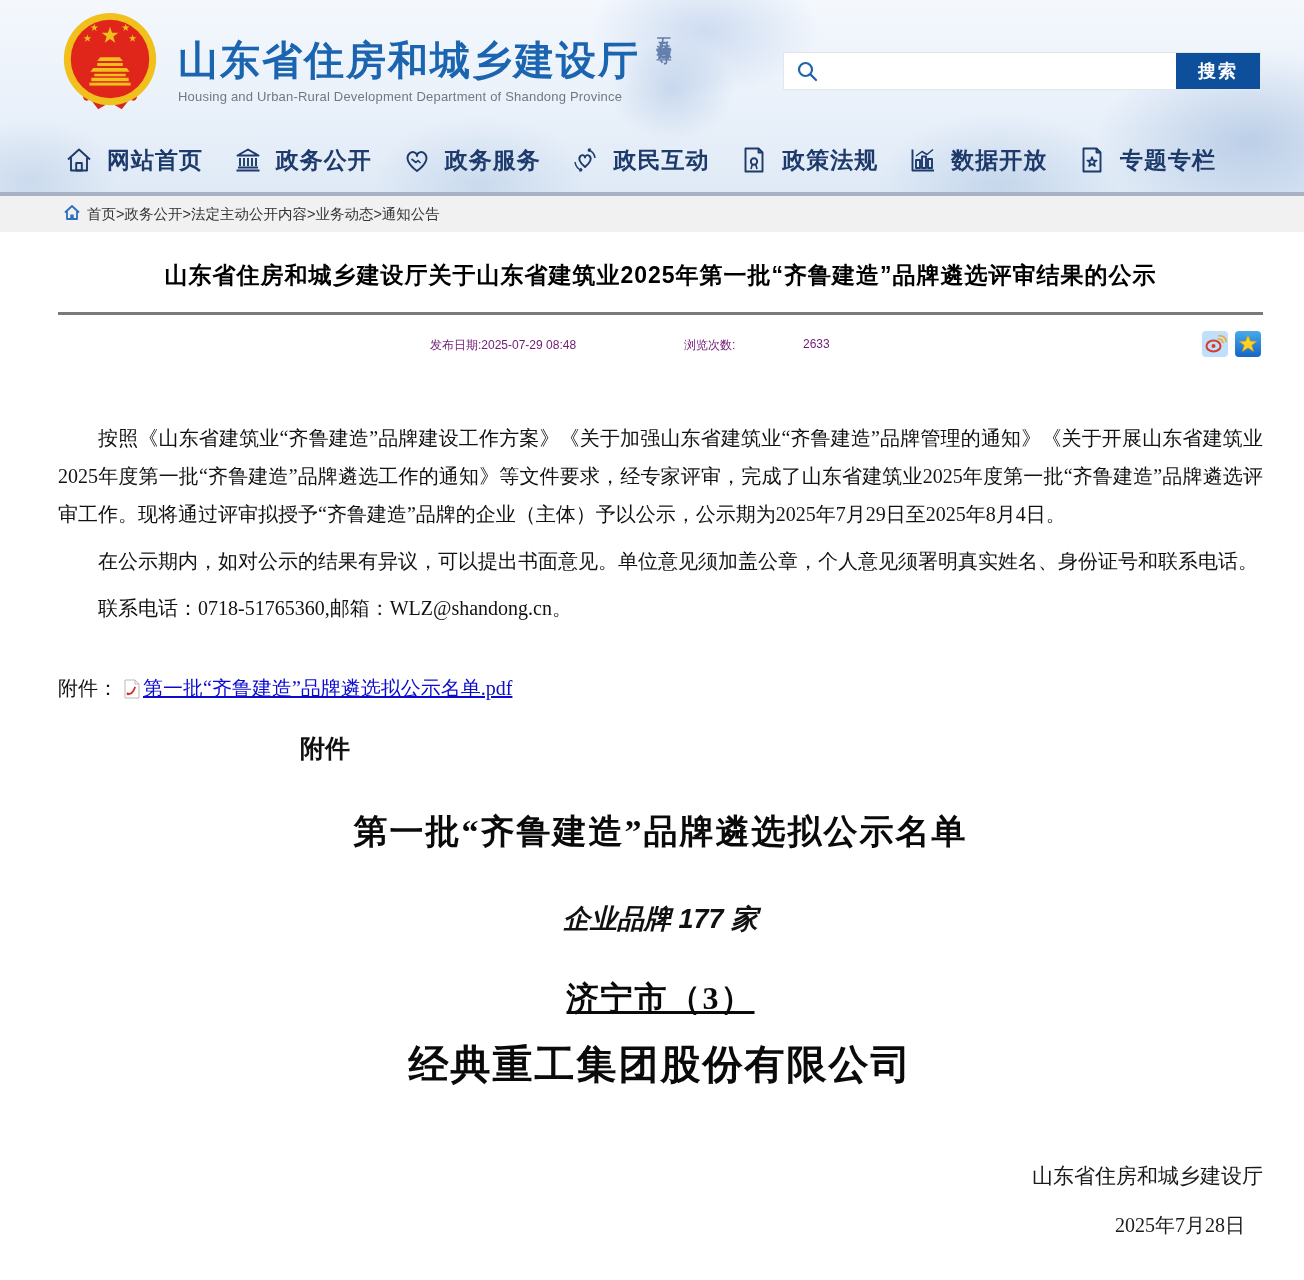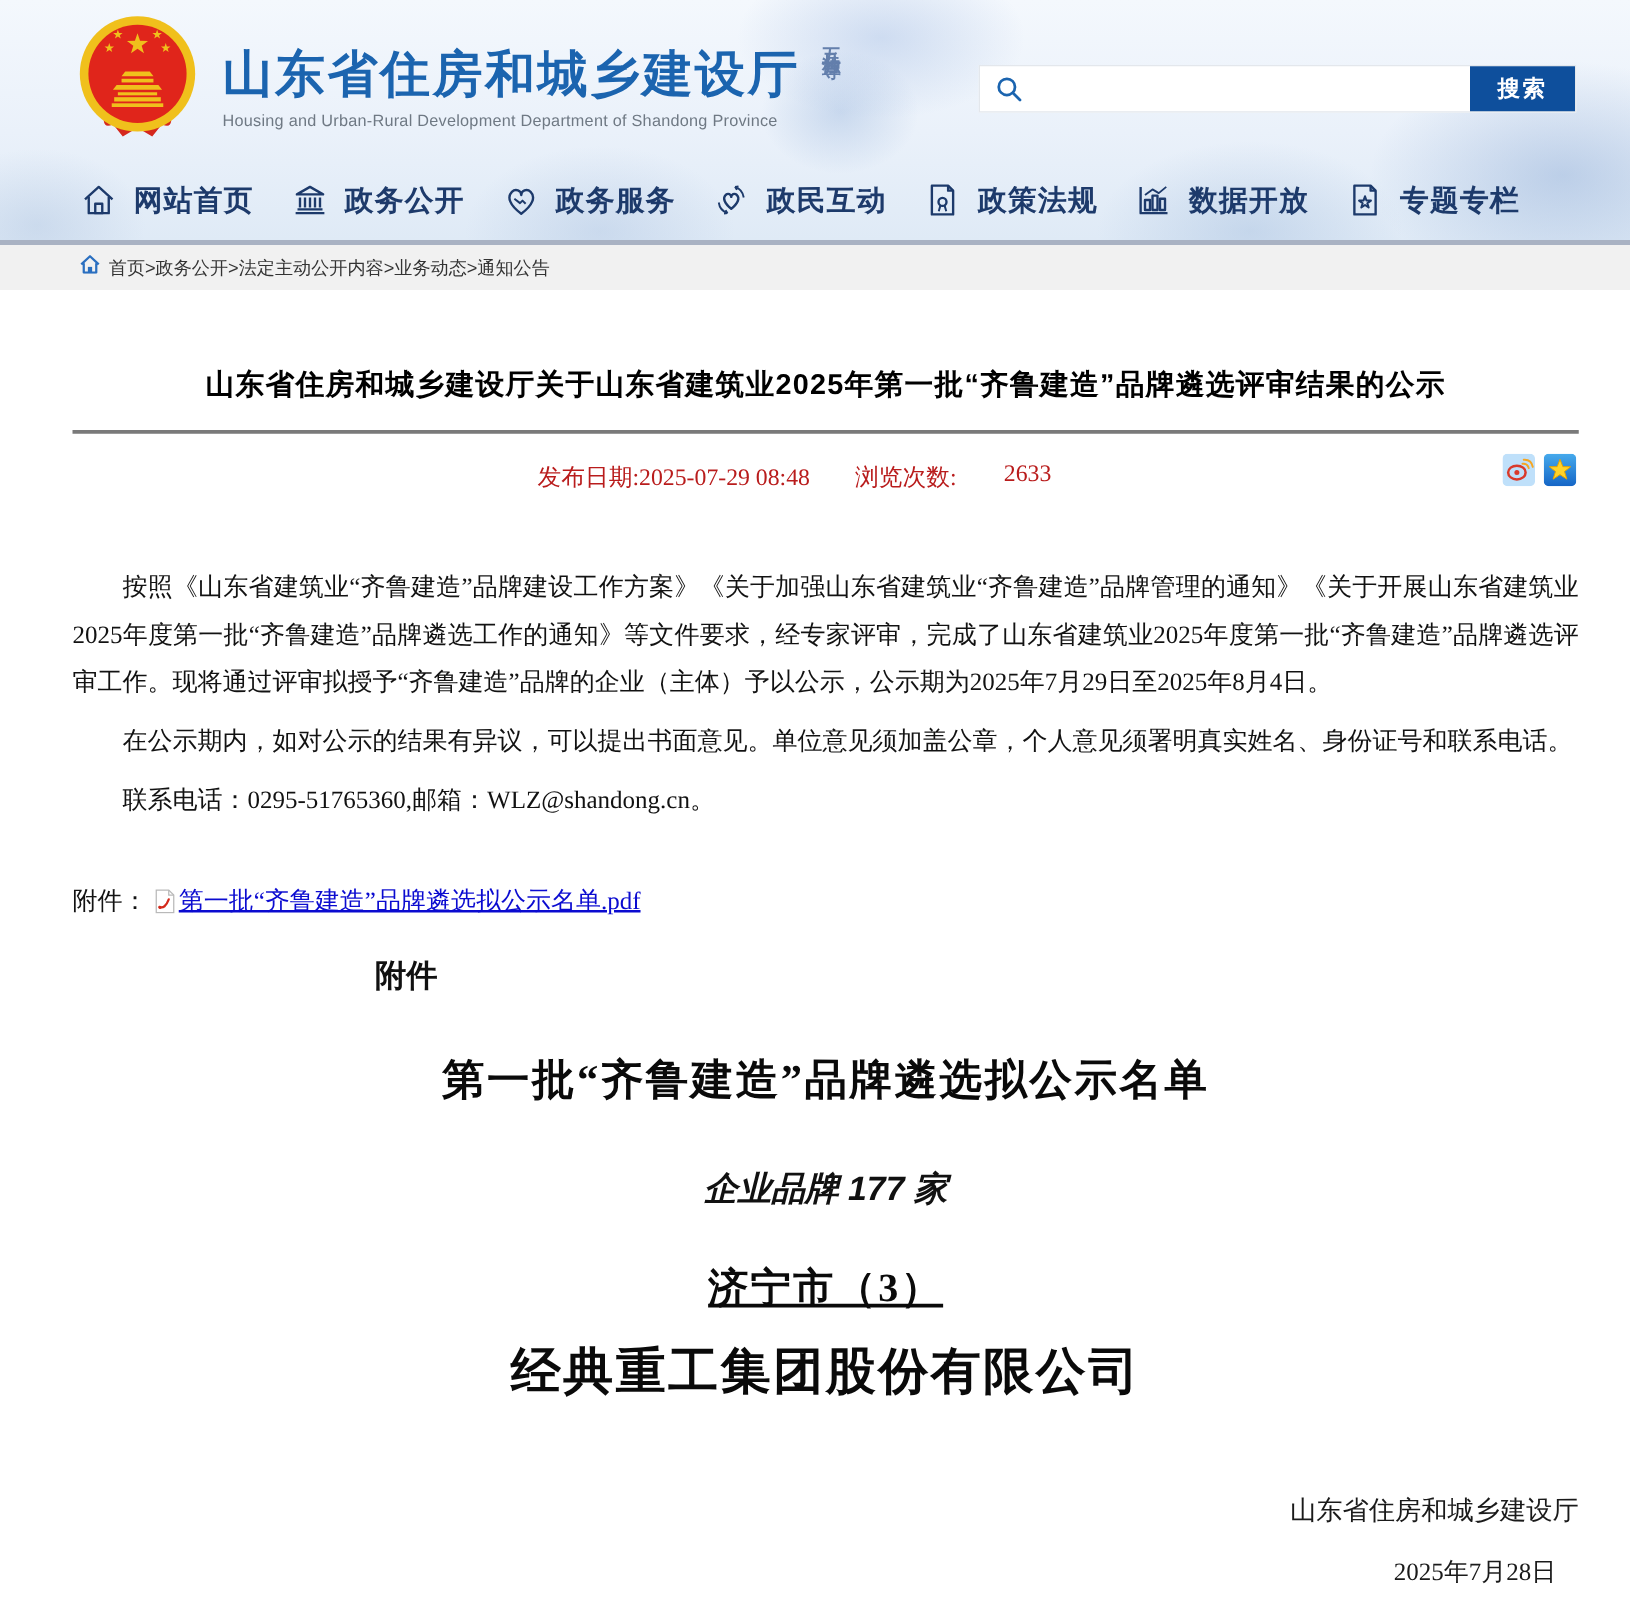--- a/index.html
+++ b/index.html
@@ -44,24 +44,24 @@
   .zone-divider { position:absolute; top:192px; left:0; width:1304px; height:4px; background:#a9b2c3; }
 
   
   .breadcrumb-bar { position:absolute; top:196px; left:0; width:1304px; height:36px;
     background:#f1f1f1; display:flex; align-items:center; padding-left:64px; }
   .breadcrumb-trail { font-size:14.5px; color:#333; margin-left:7px; cursor:pointer; }
 
   
   main { position:absolute; top:232px; left:58px; width:1205px; }
   .article-title { text-align:center; font-size:23px; font-weight:bold; color:#000;
-    margin-top:60px; letter-spacing:1px; line-height:30px; }
+    margin-top:28px; letter-spacing:1px; line-height:30px; }
   .title-divider { border:none; border-top:3px solid #7a7a7a; margin-top:22px; }
 
-  .meta-row { position:relative; height:28px; margin-top:18px; font-size:19px; color:#b91c1c;font-family:Liberation Serif, serif; }
+  .meta-row { position:relative; height:28px; margin-top:18px; font-size:12px; color:#701a75; }
   .meta-date { position:absolute; left:372px; top:4px; }
   .meta-views-label { position:absolute; left:626px; top:4px; }
   .meta-views-count { position:absolute; left:745px; top:4px; }
   .share-icons { position:absolute; right:2px; top:-2px; display:flex; gap:7px; }
   .share-icons svg { cursor:pointer; display:block; }
 
   .body-text { margin-top:58px; font-family:"Liberation Serif","DejaVu Serif",serif;
     font-size:20px; color:#121212; line-height:38px; text-align:justify; }
   .body-text p { text-indent:2em; margin-bottom:9px; }
 
@@ -248,21 +248,21 @@
             <rect x="0" y="0" width="26" height="26" rx="4" fill="url(#qzg)"></rect>
             <polygon points="13,4.5 15.3,10.3 21.5,10.4 16.6,14.2 18.5,20.3 13,16.7 7.5,20.3 9.4,14.2 4.5,10.4 10.7,10.3" fill="#ffd32a" stroke="#e8a400" stroke-width="0.8"></polygon>
           </svg>
         </span>
       </span>
     </div>
 
     <div class="body-text">
       <p>按照《山东省建筑业“齐鲁建造”品牌建设工作方案》《关于加强山东省建筑业“齐鲁建造”品牌管理的通知》《关于开展山东省建筑业2025年度第一批“齐鲁建造”品牌遴选工作的通知》等文件要求，经专家评审，完成了山东省建筑业2025年度第一批“齐鲁建造”品牌遴选评审工作。现将通过评审拟授予“齐鲁建造”品牌的企业（主体）予以公示，公示期为2025年7月29日至2025年8月4日。</p>
       <p>在公示期内，如对公示的结果有异议，可以提出书面意见。单位意见须加盖公章，个人意见须署明真实姓名、身份证号和联系电话。</p>
-      <p>联系电话：0295-51765360,邮箱：WLZ@shandong.cn。</p>
+      <p>联系电话：0718-51765360,邮箱：WLZ@shandong.cn。</p>
     </div>
 
     <div class="attachment-row">
       <span>附件：</span>
       <span class="pdf-icon">
         <svg width="16" height="20" viewBox="0 0 16 20">
           <path d="M1 1 h10 l4 4 v14 h-14 Z" fill="#fff" stroke="#b9b9b9" stroke-width="1"></path>
           <path d="M11 1 v4 h4" fill="none" stroke="#b9b9b9" stroke-width="1"></path>
           <path d="M3.5 14.5 q4.5 2 7.5 -6" fill="none" stroke="#d42a1c" stroke-width="1.8" stroke-linecap="round"></path>
           <circle cx="4" cy="15" r="1.2" fill="#d42a1c"></circle>

